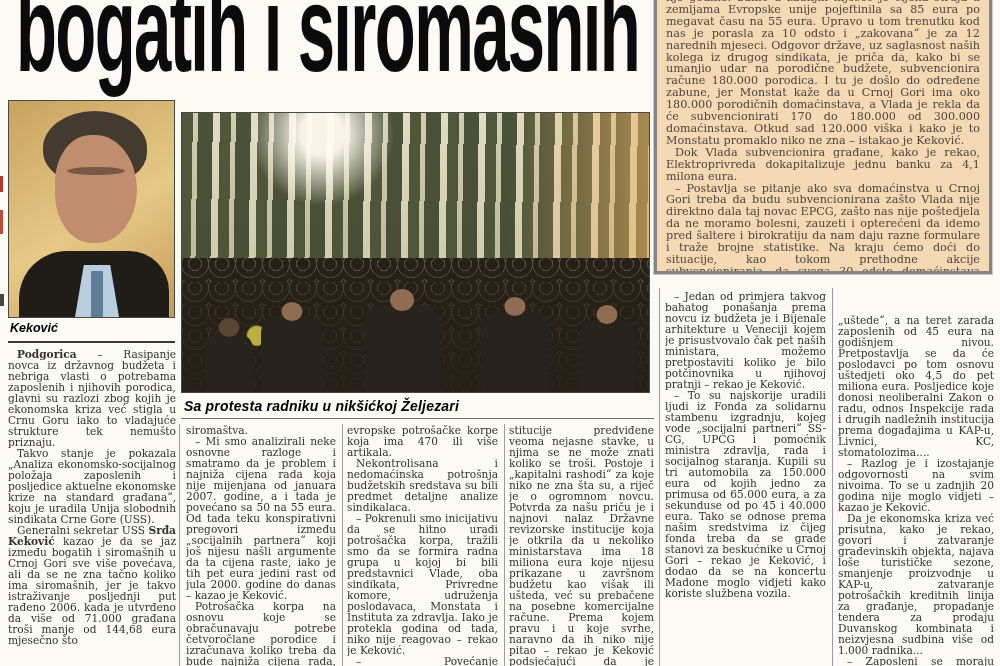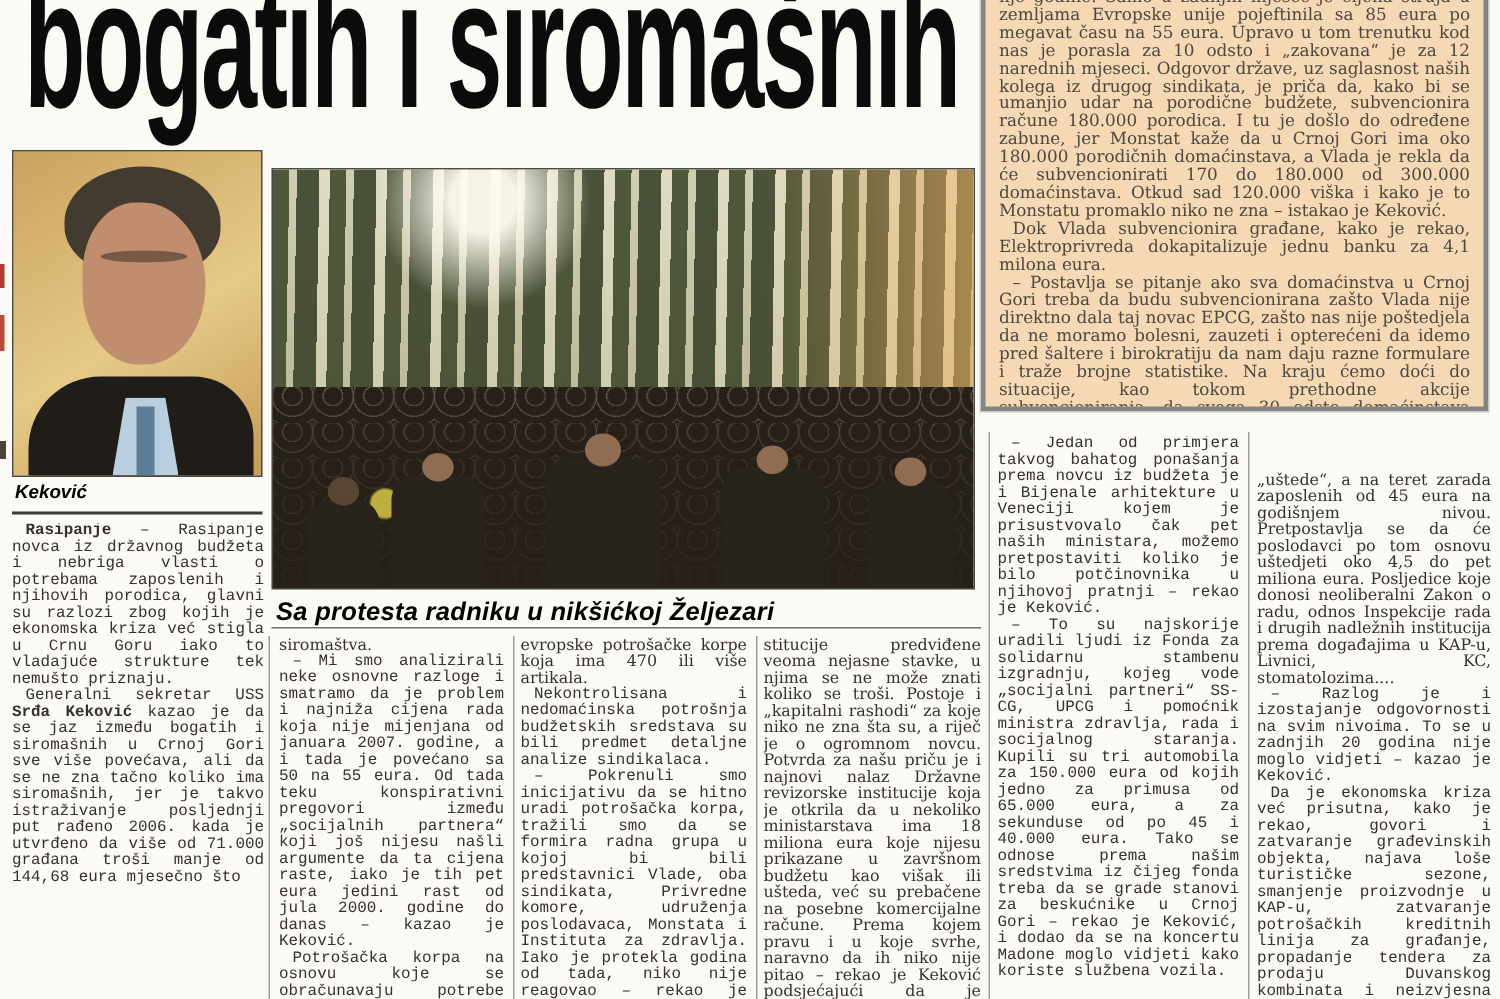--- a/index.html
+++ b/index.html
@@ -66,35 +66,35 @@
   .fig:nth-of-type(3){left:39%;width:76px;height:64%;}
   .fig:nth-of-type(3)::before{width:24px;height:22px;top:-17px;}
   .fig:nth-of-type(4){left:64%;width:68px;height:60%;}
   .fig:nth-of-type(5){left:85%;width:56px;height:54%;}
   
   .caption{
     position:absolute;font-family:"Liberation Sans", sans-serif;
     font-weight:700;font-style:italic;color:#000000;
   }
   .kek-caption{left:10px;top:321px;font-size:12.5px;}
-  .protest-caption{left:184px;top:398px;font-size:17px;letter-spacing:.2px;}
+  .protest-caption{left:184px;top:398px;font-size:14px;letter-spacing:.2px;}
   .hrule{position:absolute;height:2px;background:#3c3a35;}
   .r1{left:8px;top:341px;width:167px;height:1.5px;}
   .r2{left:181px;top:418px;width:473px;height:1px;background:#6f6d67;}
   .vrule{position:absolute;width:1px;background:var(--rule);}
   .v1{left:179px;top:424px;height:242px;}
   .v2{left:342px;top:424px;height:242px;}
   .v3{left:504px;top:424px;height:242px;}
   .v4{left:659px;top:288px;height:378px;}
   .v5{left:832px;top:288px;height:378px;}
   
   .col{position:absolute;overflow:hidden;text-align:justify;
     font-size:10.6px;line-height:11px;color:var(--text);}
   .col p{margin:0;}
-  .col p.ind{text-indent:9px;font-family:Liberation Mono, monospace;}
+  .col p.ind{text-indent:9px;}
   .col .b{font-weight:700;}
   .c1{left:8px;  top:349px;width:168px;height:317px;}
   .c2{left:186px;top:425px;width:150px;height:241px;}
   .c3{left:347px;top:425px;width:151px;height:241px;}
   .c4{left:509px;top:425px;width:145px;height:241px;}
   .c5{left:665px;top:291px;width:161px;height:375px;}
   .c6{left:838px;top:291px;width:156px;height:375px;margin-top:24px;}
   
   .edge-mark{position:absolute;left:0;}
   .m1{top:176px;width:3px;height:16px;background:#b33a2e;}
@@ -139,21 +139,22 @@
 
   <div class="hrule r1"></div>
   <div class="hrule r2"></div>
   <div class="vrule v1"></div>
   <div class="vrule v2"></div>
   <div class="vrule v3"></div>
   <div class="vrule v4"></div>
   <div class="vrule v5"></div>
 
   <div class="col c1">
-      <p class="ind"><span class="b">Rasipanje</span><span> – Rasipanje novca iz državnog budžeta i nebriga vlasti o potrebama zaposlenih i njihovih porodica, glavni su razlozi zbog kojih je ekonomska kriza već stigla u Crnu Goru iako to vladajuće strukture tek nemušto priznaju.</span></p>
+      <p class="ind"><span class="b">Podgorica</span><span> – Rasipanje novca iz državnog budžeta i nebriga vlasti o potrebama zaposlenih i njihovih porodica, glavni su razlozi zbog kojih je ekonomska kriza već stigla u Crnu Goru iako to vladajuće strukture tek nemušto priznaju.</span></p>
+      <p class="ind"><span>Takvo stanje je pokazala „Analiza ekonomsko-socijalnog položaja zaposlenih i posljedice aktuelne ekonomske krize na standard građana“, koju je uradila Unija slobodnih sindikata Crne Gore (USS).</span></p>
       <p class="ind"><span>Generalni sekretar USS </span><span class="b">Srđa Keković</span><span> kazao je da se jaz između bogatih i siromašnih u Crnoj Gori sve više povećava, ali da se ne zna tačno koliko ima siromašnih, jer je takvo istraživanje posljednji put rađeno 2006. kada je utvrđeno da više od 71.000 građana troši manje od 144,68 eura mjesečno što</span></p>
     </div>
   <div class="col c2">
       <p><span>siromaštva.</span></p>
       <p class="ind"><span>– Mi smo analizirali neke osnovne razloge i smatramo da je problem i najniža cijena rada koja nije mijenjana od januara 2007. godine, a i tada je povećano sa 50 na 55 eura. Od tada teku konspirativni pregovori između „socijalnih partnera“ koji još nijesu našli argumente da ta cijena raste, iako je tih pet eura jedini rast od jula 2000. godine do danas – kazao je Keković.</span></p>
       <p class="ind"><span>Potrošačka korpa na osnovu koje se obračunavaju potrebe četvoročlane porodice i izračunava koliko treba da bude najniža cijena rada, kako je pravo još je „ratna“ koja</span></p>
     </div>
   <div class="col c3">
       <p><span>evropske potrošačke korpe koja ima 470 ili više artikala.</span></p>
       <p class="ind"><span>Nekontrolisana i nedomaćinska potrošnja budžetskih sredstava su bili predmet detaljne analize sindikalaca.</span></p>

